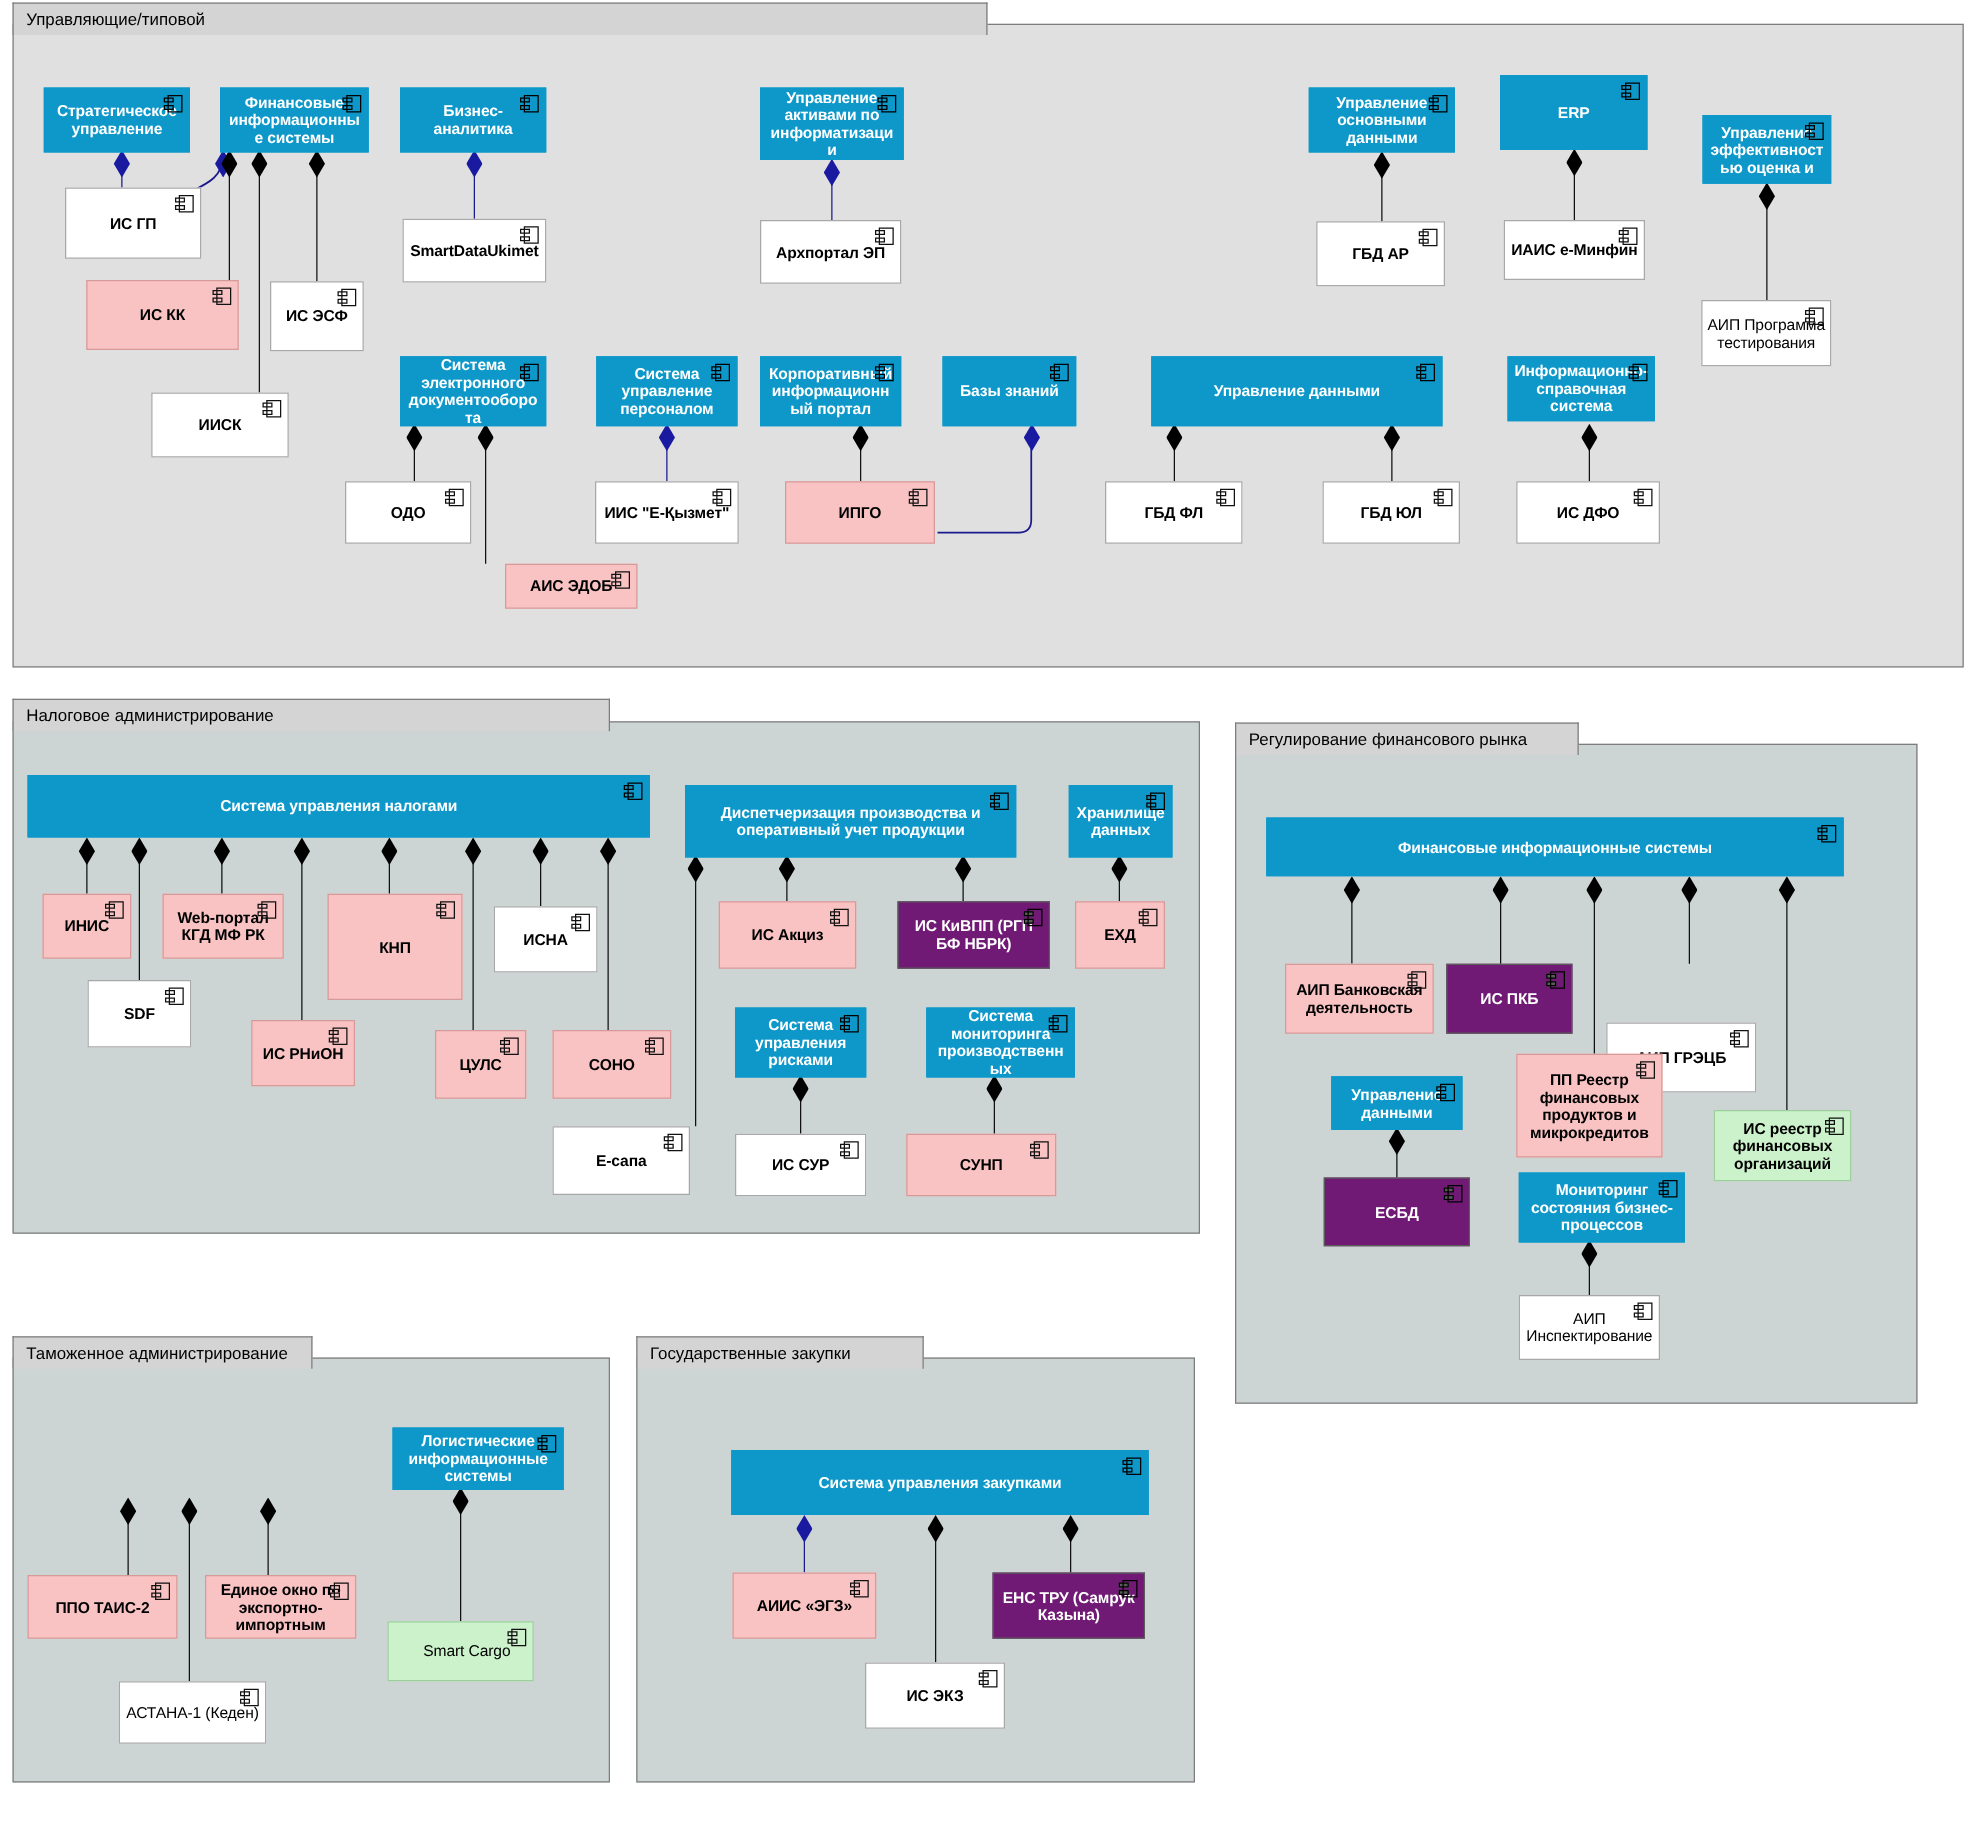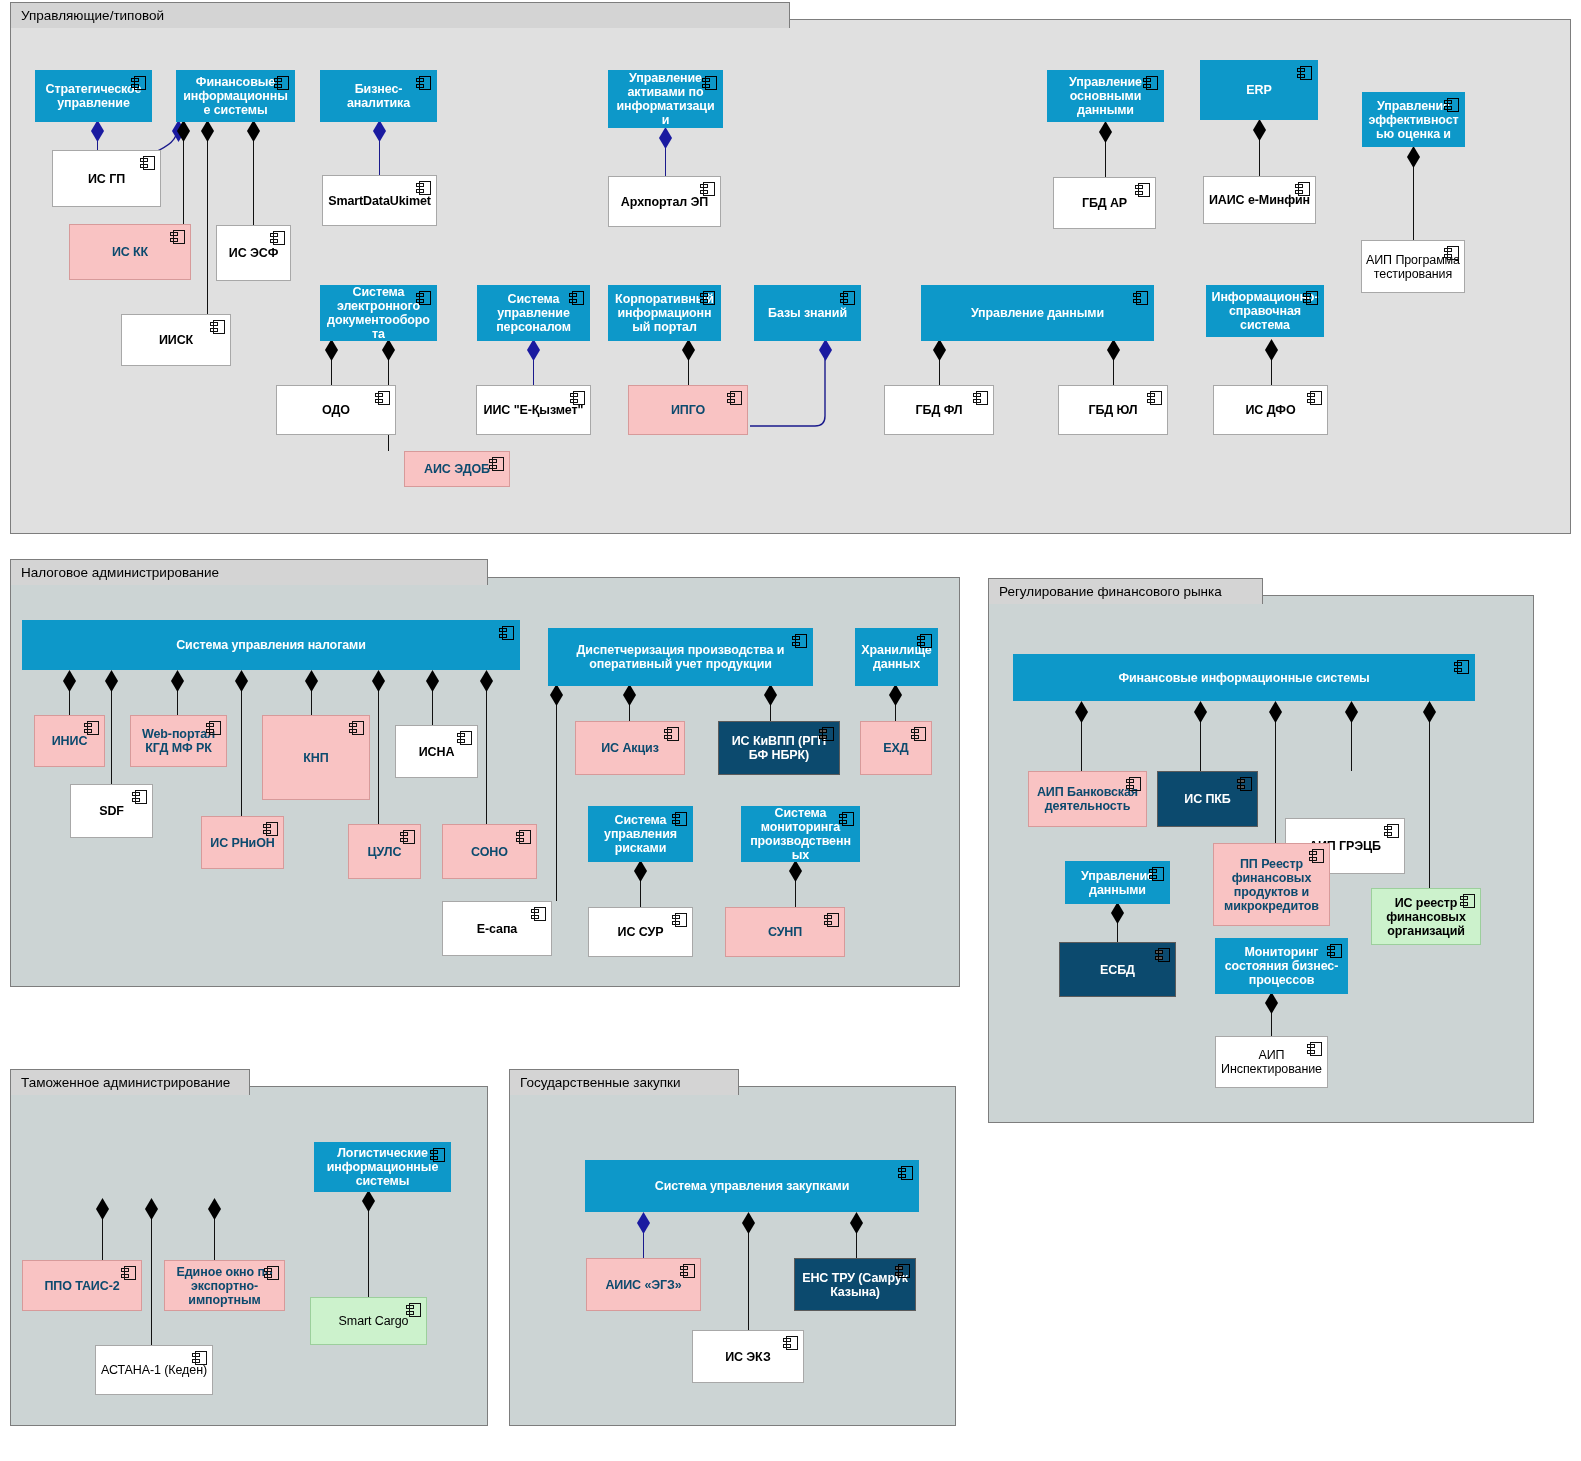--- a/index.html
+++ b/index.html
@@ -58,22 +58,22 @@
     font-weight:bold;
     letter-spacing:-0.1px;
     word-wrap:break-word;
   }
   
   .c-blue  {background:#0d98c9;border-color:#0d98c9;}
   .c-blue  .lbl{color:#ffffff;}
   .c-white {background:#ffffff;border-color:#a8a8a8;}
   .c-white .lbl{color:#000000;}
   .c-pink  {background:#f9c3c3;border-color:#d79a9a;}
-  .c-pink  .lbl{color:#0c4a6e;}
-  .c-gray  {background:#0c4a6e;border-color:#5b5b5b;}
+  .c-pink  .lbl{color:#000000;}
+  .c-gray  {background:#701a75;border-color:#5b5b5b;}
   .c-gray  .lbl{color:#ffffff;}
   .c-green {background:#ccf2cc;border-color:#9ccf9c;}
   .c-green .lbl{color:#000000;}
   .thin .lbl{font-weight:normal;}
 
   
   .ico{
     position:absolute;
     right:5px;top:5px;
     width:15px;height:14px;
@@ -359,21 +359,21 @@
   </div>
   <div class="cmp c-blue" style="left:1206px;top:285px;width:118px;height:52px;">
     <span class="lbl">Информационно-справочная система</span>
     <span class="ico">
         <span class="t1"></span>
         <span class="t2"></span>
         <span class="bdy"></span>
       </span>
   </div>
 
-  <div class="cmp c-white" style="left:276px;top:385px;width:120px;height:50px;">
+  <div class="cmp c-white" style="left:276px;top:385px;width:101px;height:50px;">
     <span class="lbl">ОДО</span>
     <span class="ico">
         <span class="t1"></span>
         <span class="t2"></span>
         <span class="bdy"></span>
       </span>
   </div>
   <div class="cmp c-pink" style="left:404px;top:451px;width:106px;height:36px;">
     <span class="lbl">АИС ЭДОБ</span>
     <span class="ico">

